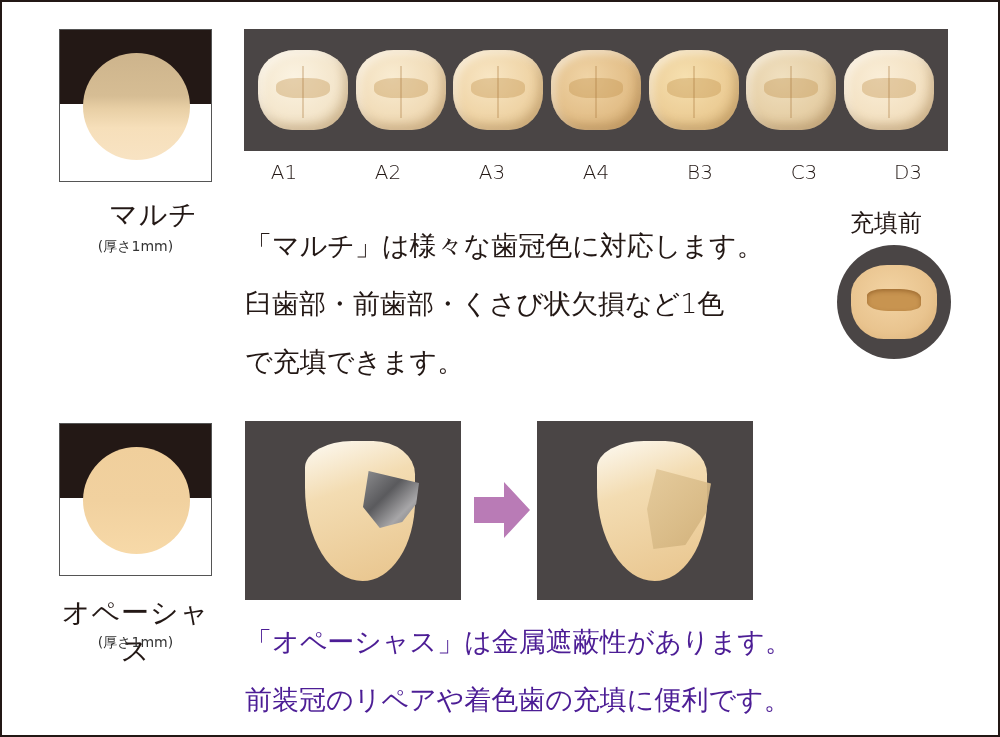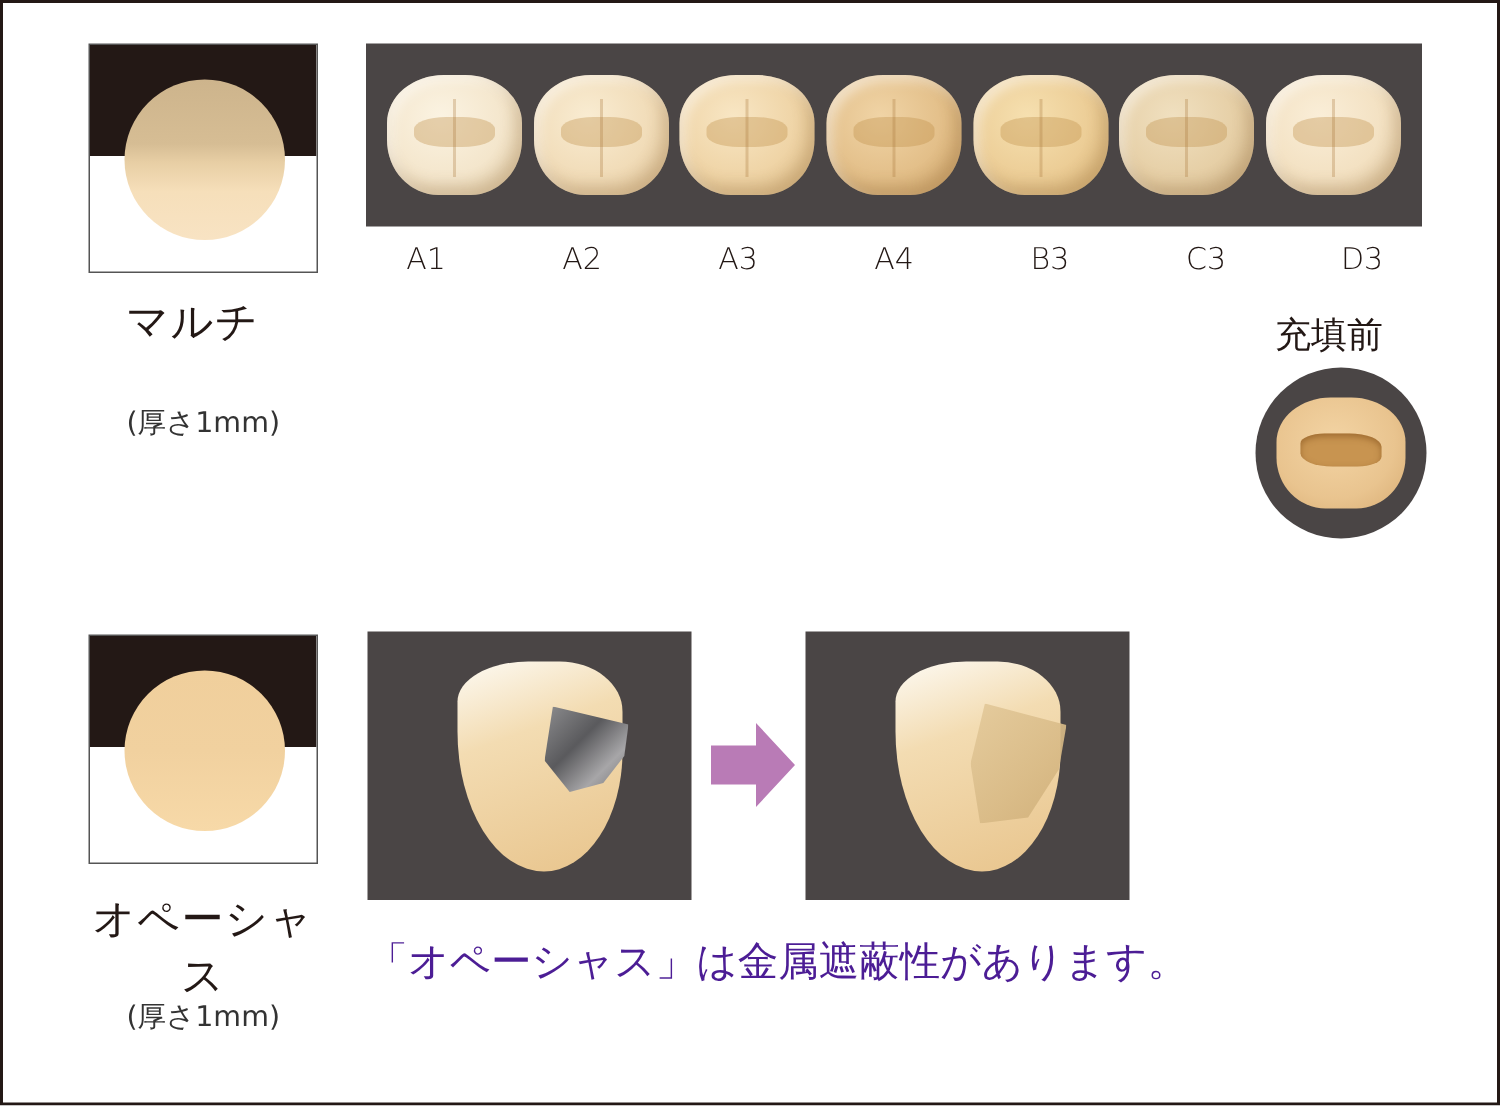--- a/index.html
+++ b/index.html
@@ -8,21 +8,21 @@
   .frame { position: absolute; left: 0; top: 0; width: 1000px; height: 737px; border: 2px solid #231815; background: #fff; }
 
   
   .swatch { position: absolute; width: 153px; height: 153px; border: 1px solid #555; overflow: hidden; background: #fff; }
   .swatch .dark { position: absolute; left: 0; top: 0; width: 100%; height: 49%; background: #231815; }
   .swatch .disc { position: absolute; left: 23px; top: 23px; width: 107px; height: 107px; border-radius: 50%; }
   .swatch-multi .disc { background: linear-gradient(to bottom, #cdb48c 0%, #d6bd94 40%, #e8cfa5 52%, #f6dfba 70%, #f8e3c3 100%); }
   .swatch-opaque .disc { background: linear-gradient(to bottom, #f0cf9c 0%, #f1d19f 50%, #f7d9a8 100%); }
 
   .product-name { position: absolute; width: 153px; text-align: center; font-size: 28px; font-weight: 300; letter-spacing: 1px; }
-  .product-sub { position: absolute; width: 153px; text-align: center; font-size: 19px; color: #333; margin-top: 31px; }
+  .product-sub { position: absolute; width: 153px; text-align: center; font-size: 14px; color: #333; }
 
   
   .shade-strip { position: absolute; left: 242px; top: 27px; width: 704px; height: 122px; background: #4a4545; display: flex; align-items: center; justify-content: space-around; padding: 0 10px; }
   .tooth { width: 90px; height: 80px; border-radius: 42% 42% 38% 38% / 40% 40% 46% 46%; position: relative; box-shadow: inset -4px -6px 10px rgba(120,80,30,0.25), inset 4px 4px 8px rgba(255,255,255,0.5); }
   .tooth::before { content: ""; position: absolute; left: 18px; top: 28px; width: 54px; height: 20px; border-radius: 40%; background: rgba(190,140,70,0.35); }
   .tooth::after { content: ""; position: absolute; left: 44px; top: 16px; width: 2px; height: 52px; background: rgba(170,120,60,0.3); }
 
   .shade-labels { position: absolute; left: 242px; top: 158px; width: 704px; display: flex; justify-content: flex-end; padding: 0 10px; gap: 44px; }
   .shade-label { width: 90px; text-align: center; font-size: 20px; font-weight: 300; color: #231815; }
 
@@ -44,21 +44,21 @@
 </style>
 </head>
 <body>
 
 <div class="frame">
 
   <div class="swatch swatch-multi" style="left:57px; top:27px;">
     <div class="dark"></div>
     <div class="disc"></div>
   </div>
-  <div class="product-name" style="left:50px; top:194px;">マルチ</div>
+  <div class="product-name" style="left:75px; top:194px;">マルチ</div>
   <div class="product-sub" style="left:57px; top:236px;">(厚さ1mm)</div>
 
   <div class="shade-strip">
     <div class="tooth" style="background: radial-gradient(ellipse at 40% 35%, #fbf3e2 0%, #f4e6cc 55%, #e6d0a8 100%);"></div>
     <div class="tooth" style="background: radial-gradient(ellipse at 40% 35%, #f9ecd2 0%, #f1dcb8 55%, #e2c598 100%);"></div>
     <div class="tooth" style="background: radial-gradient(ellipse at 40% 35%, #f8e6c4 0%, #efd4a6 55%, #dfbd86 100%);"></div>
     <div class="tooth" style="background: radial-gradient(ellipse at 40% 35%, #f0d4a6 0%, #e3bf89 55%, #cfa468 100%);"></div>
     <div class="tooth" style="background: radial-gradient(ellipse at 40% 35%, #f6e0b0 0%, #eccd96 55%, #dbb578 100%);"></div>
     <div class="tooth" style="background: radial-gradient(ellipse at 40% 35%, #f0e0c0 0%, #e6cfa6 55%, #d2b68a 100%);"></div>
     <div class="tooth" style="background: radial-gradient(ellipse at 40% 35%, #faeed8 0%, #f3e1c2 55%, #e2c89e 100%);"></div>
@@ -66,20 +66,25 @@
   <div class="shade-labels">
     <div class="shade-label">A1</div>
     <div class="shade-label">A2</div>
     <div class="shade-label">A3</div>
     <div class="shade-label">A4</div>
     <div class="shade-label">B3</div>
     <div class="shade-label">C3</div>
     <div class="shade-label">D3</div>
   </div>
 
+  <div class="desc" style="left:243px; top:215px;">
+    <div>「マルチ」は様々な歯冠色に対応します。</div>
+    <div>臼歯部・前歯部・くさび状欠損など1色</div>
+    <div>で充填できます。</div>
+  </div>
 
   <div class="before-label">充填前</div>
   <div class="before-disc">
     <div class="before-tooth">
       <div class="cavity"></div>
     </div>
   </div>
 
   <div class="swatch swatch-opaque" style="left:57px; top:421px;">
     <div class="dark"></div>
@@ -95,15 +100,16 @@
   <svg class="arrow" viewBox="0 0 56 56">
     <polygon points="0,15 30,15 30,0 56,28 30,56 30,41 0,41" fill="#b97bb6"></polygon>
   </svg>
   <div class="photo" style="left:535px;">
     <div class="incisor"></div>
     <div class="filled"></div>
   </div>
 
   <div class="desc2" style="left:243px; top:611px;">
     <div>「オペーシャス」は金属遮蔽性があります。</div>
+    <div>前装冠のリペアや着色歯の充填に便利です。</div>
   </div>
 
 </div>
 
 </body></html>

